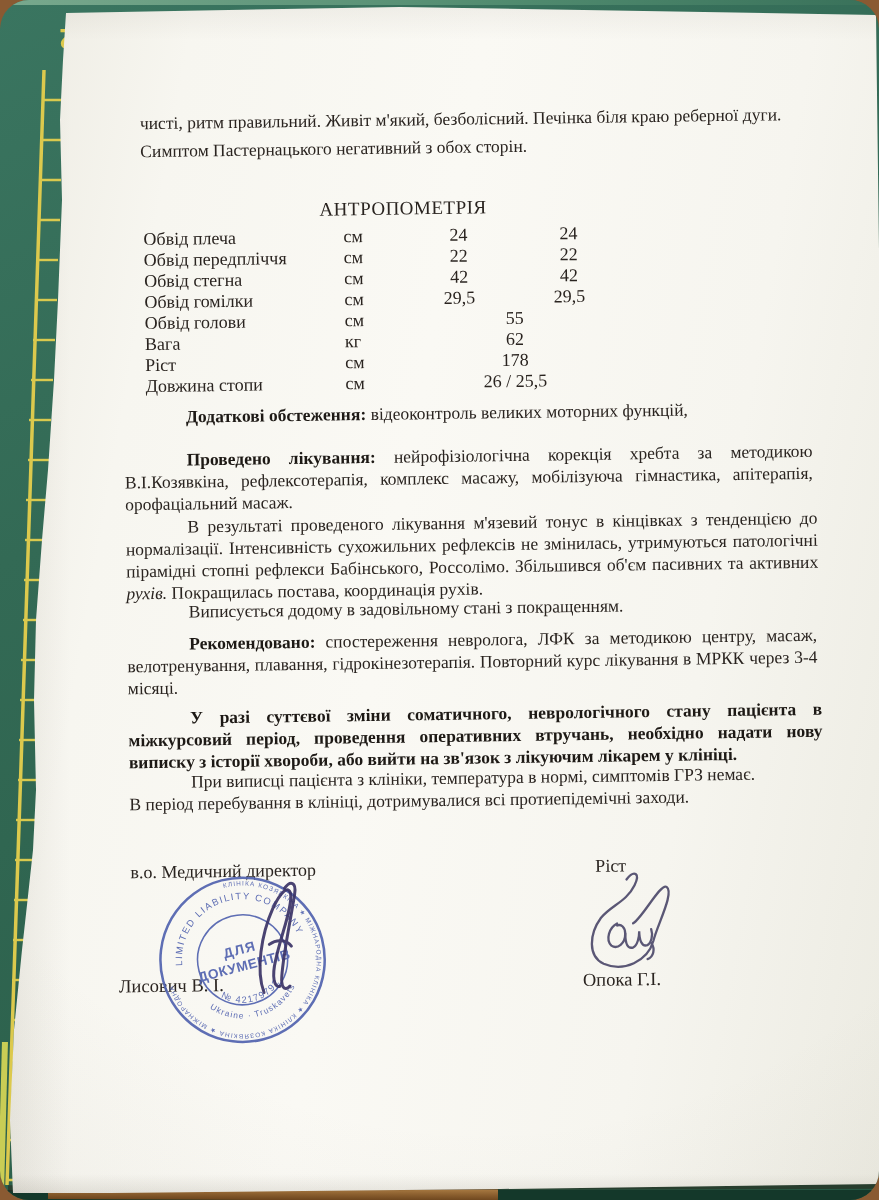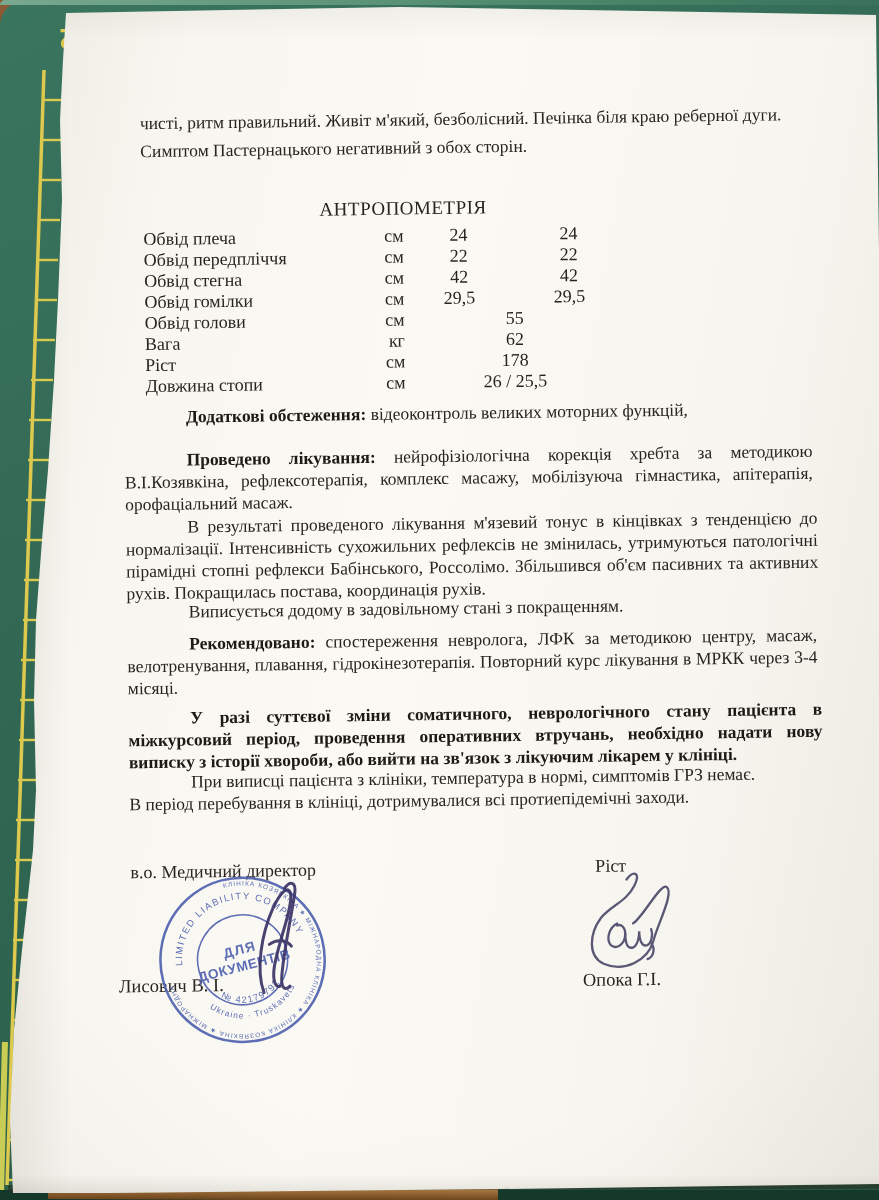--- a/index.html
+++ b/index.html
@@ -1,17 +1,17 @@
 <!DOCTYPE html>
 <html><head>
 <meta charset="utf-8">
 <style>
   html,body{margin:0;padding:0;}
   body{background:#8a5a32;font-family:"Liberation Serif",serif;}
-  .scene{position:relative;width:879px;height:1200px;overflow:hidden;background:#8a5a32;}
+  .scene{position:relative;width:879px;height:1200px;overflow:hidden;background:#8a5a32;border-radius:29px;}
 
   
   .mat{position:absolute;inset:0;background:linear-gradient(155deg,#3a7560 0%,#336a55 35%,#2d624d 70%,#265743 100%);border-top-left-radius:26px;}
   .mat::before{content:"";position:absolute;left:0;top:0;right:0;height:5px;background:linear-gradient(90deg,#79a98e,#4f8a6e 60%,#39715a);border-top-left-radius:26px;}
   .ruler-svg{position:absolute;left:0;top:0;}
   .mat-label{position:absolute;left:50px;top:22px;width:52px;color:#dcc94d;font-family:"Liberation Sans",sans-serif;font-weight:bold;font-size:30px;transform:rotate(180deg);text-align:center;}
 
   
   .paper{position:absolute;inset:0;background:
       radial-gradient(120% 90% at 55% 40%, rgba(255,255,255,0) 60%, rgba(120,110,90,.10) 100%),
@@ -28,27 +28,27 @@
   .wood-strip{position:absolute;left:48px;top:1187px;width:450px;height:13px;background:linear-gradient(180deg,#b08147 0%,#8a5e2e 55%,#6b441d 100%);transform:rotate(.25deg);}
   .paper-bottom-shadow{position:absolute;left:8px;top:1184px;width:871px;height:6px;background:rgba(40,40,28,.55);transform:rotate(-.15deg);}
   .lime-strip{position:absolute;left:0;top:1042px;width:6px;height:150px;background:#c9cd55;transform:rotate(1.5deg);}
 
   
   .content{position:absolute;inset:0;transform:rotate(-.8deg);transform-origin:440px 560px;color:#2a2420;}
   .blk{position:absolute;line-height:22px;font-size:17.5px;}
   .just{text-align:justify;text-align-last:left;}
   .ind{text-indent:62px;display:block;}
   .b{font-weight:bold;color:#1d1915;}
-  .it{}
+  .it{font-style:italic;}
 
   .intro{left:146px;top:106px;width:664px;line-height:27.5px;}
   .a-title{left:148px;top:197px;width:520px;text-align:center;font-size:19px;letter-spacing:.5px;}
   .a-table{left:148px;top:224px;width:480px;font-size:18px;}
   .a-row{display:grid;grid-template-columns:200px 60px 110px 110px;height:21px;}
-  .a-row .unit{text-align:right;}
+  .a-row .unit{text-align:left;}
   .a-row .v1,.a-row .v2{text-align:center;}
   .a-row .vwide{grid-column:3 / 5;text-align:center;}
 
   .p-add{left:126px;top:402px;width:688px;}
   .p-treat{left:126px;top:445px;width:688px;}
   .p-result{left:126px;top:512px;width:692px;}
   .p-discharge{left:126px;top:597px;width:692px;}
   .p-reco{left:126px;top:629px;width:690px;}
   .p-warn{left:126px;top:703px;width:694px;font-weight:bold;color:#1d1915;}
   .p-note1{left:126px;top:767px;width:692px;}

